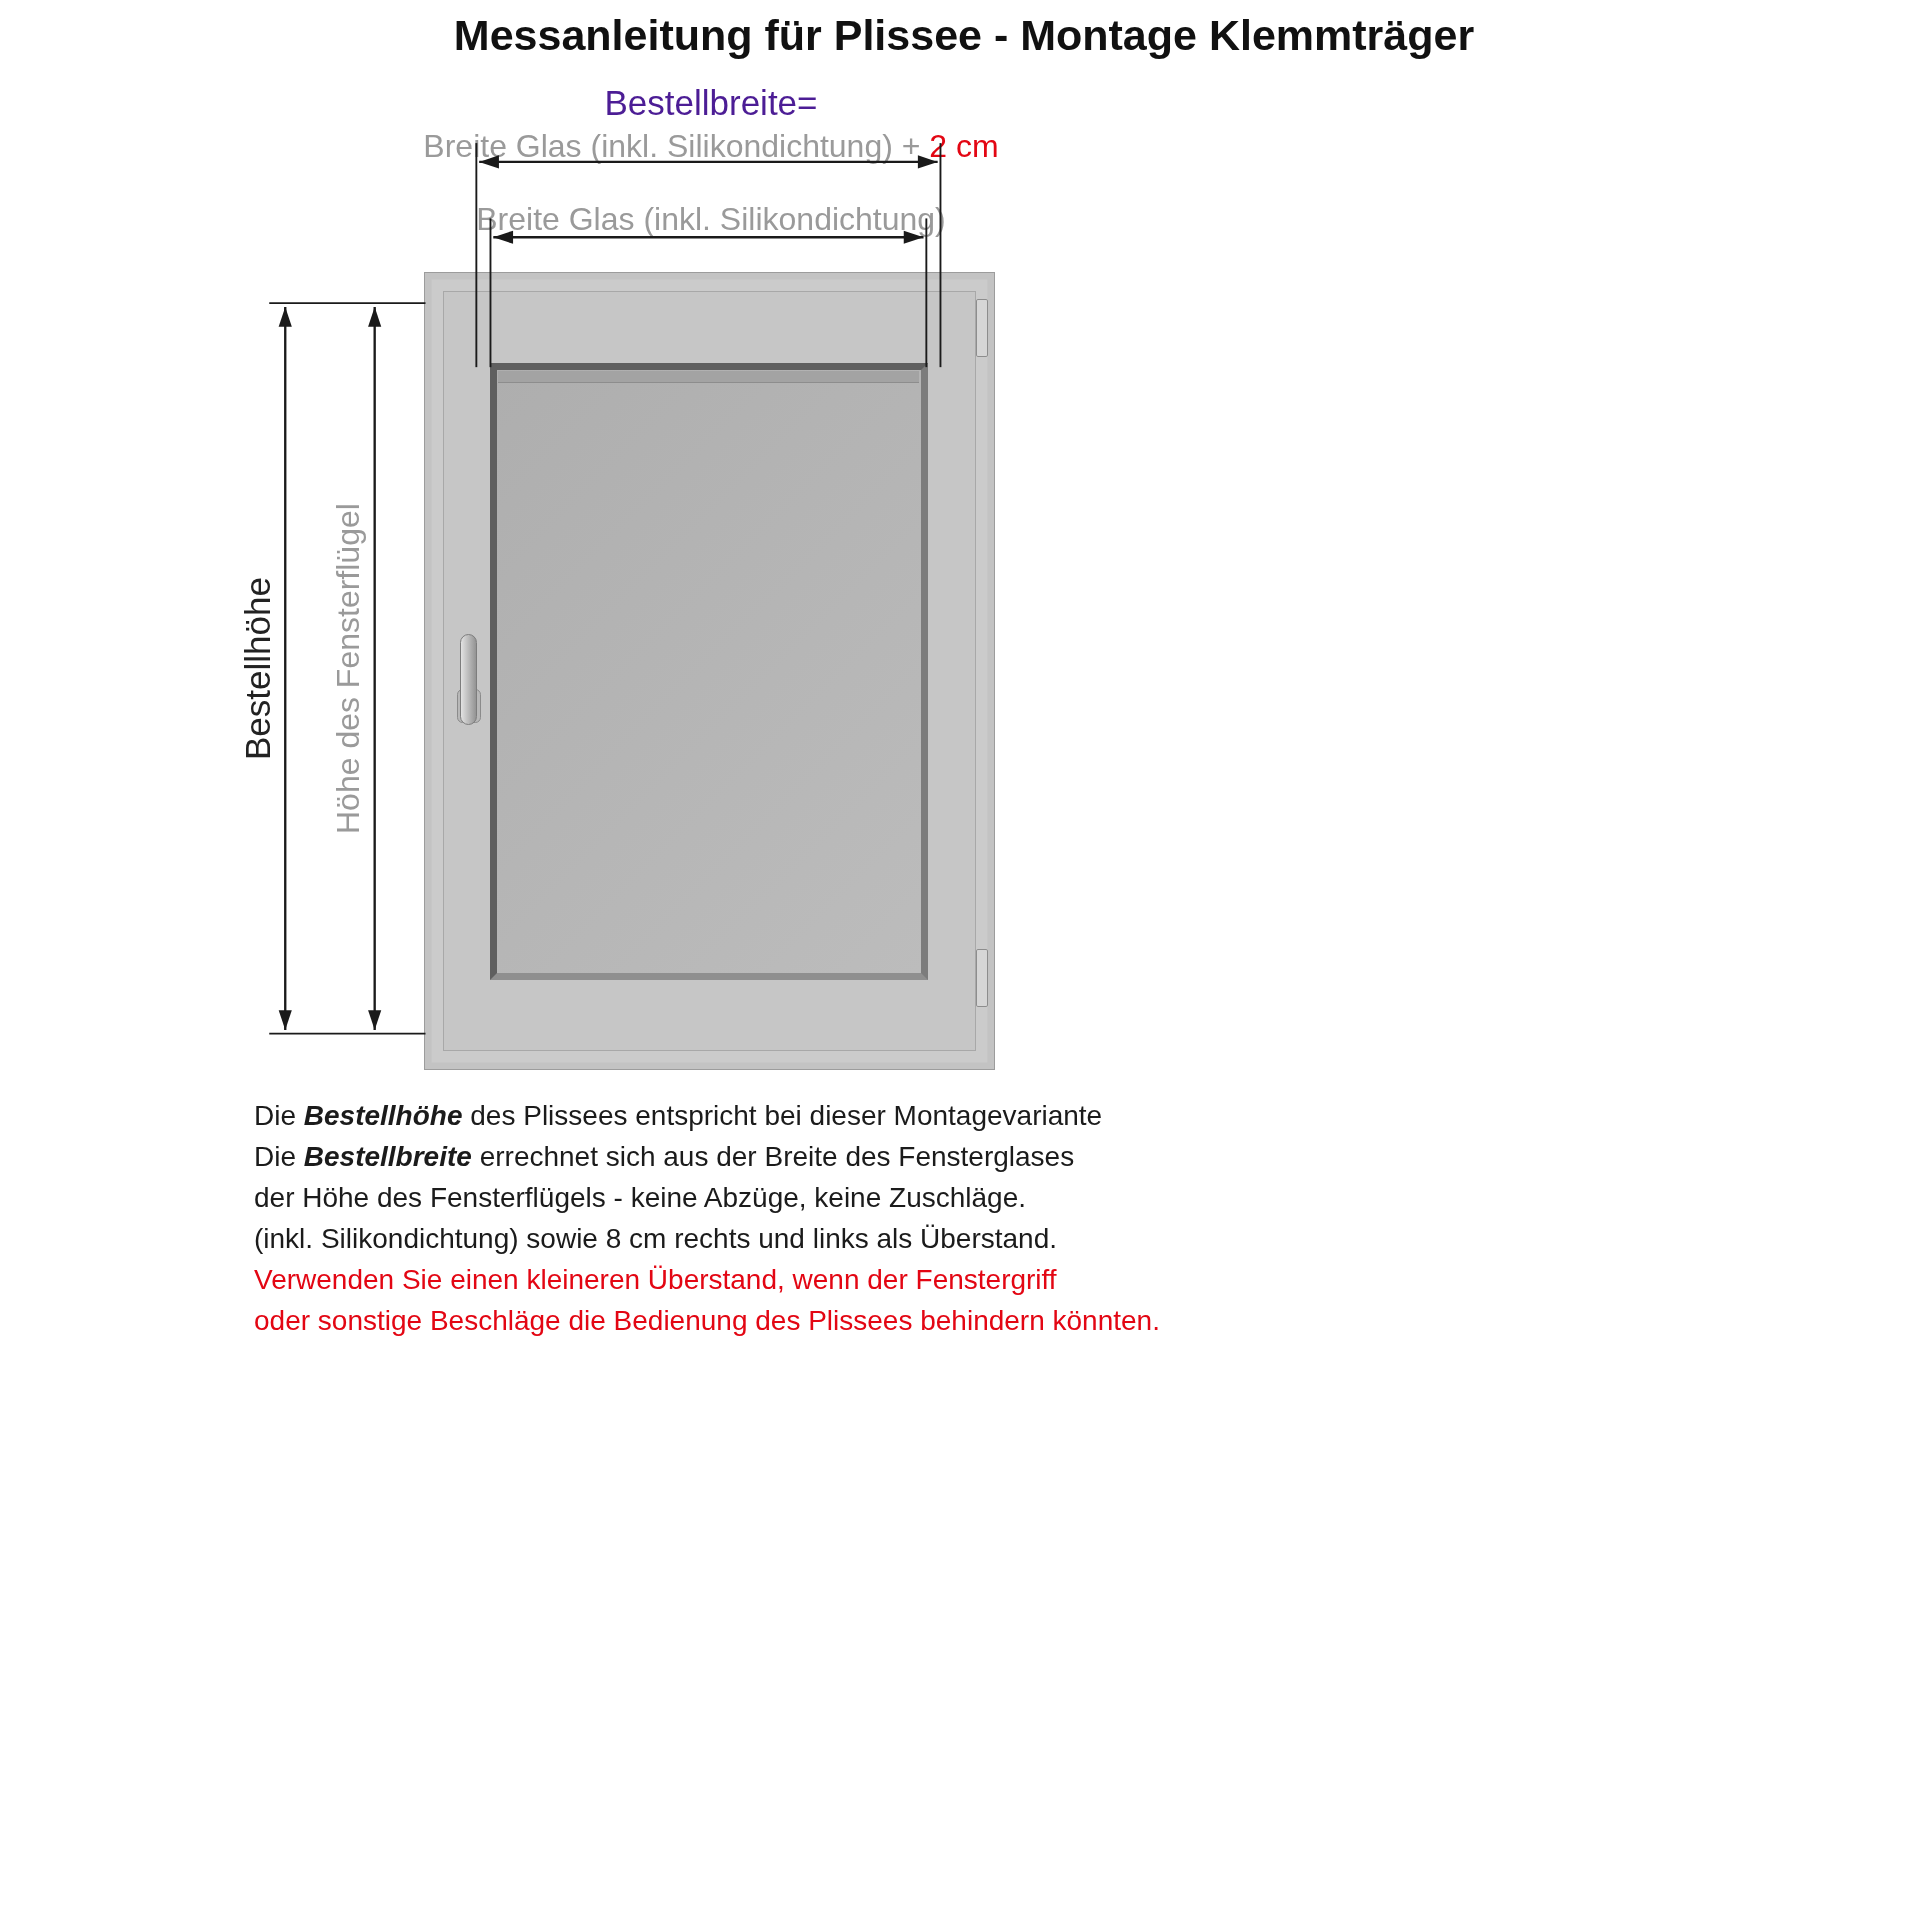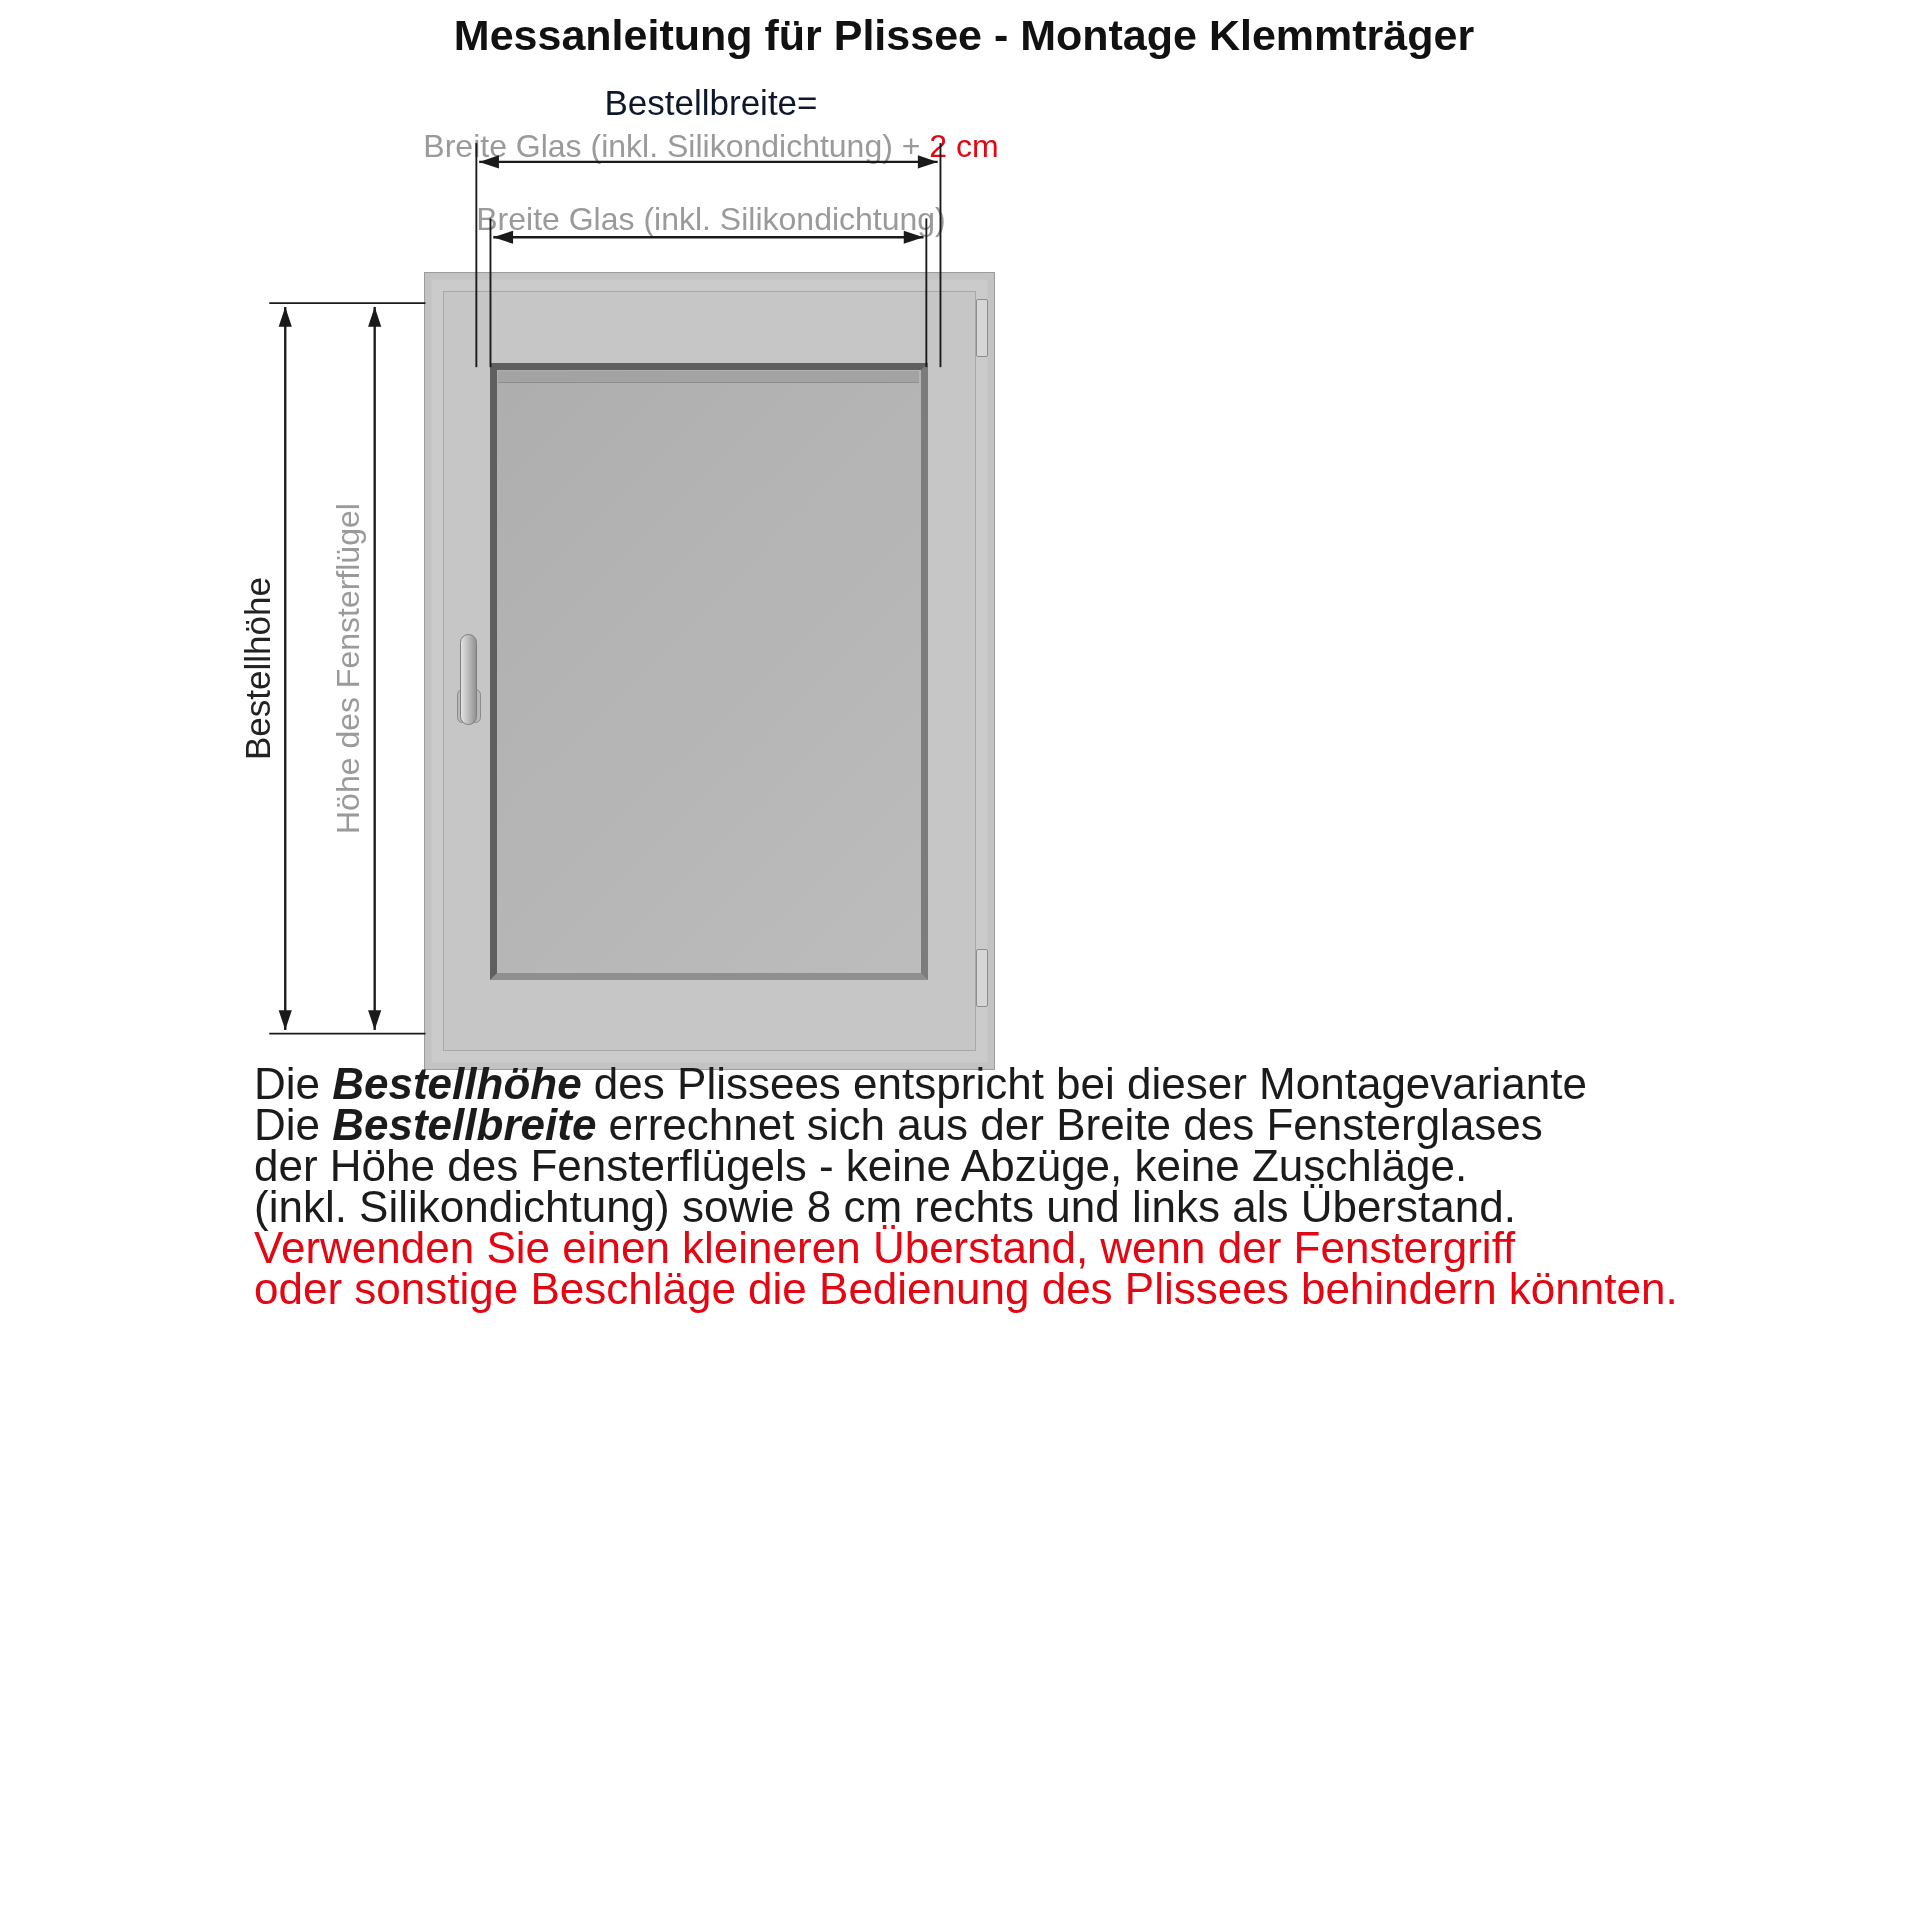--- a/index.html
+++ b/index.html
@@ -19,21 +19,21 @@
   
   .title {
     left: 50%; top: 11.3px;
     transform: translateX(-50%);
     font-size: 43px; font-weight: 600; color: #111;
     white-space: nowrap;
   }
   .dim-label { white-space: nowrap; }
   .lbl-bestellbreite {
     left: 711px; top: 83px; transform: translateX(-50%);
-    font-size: 35px; color: #0f172a;
+    font-size: 35px; color: #4c1d95;
   }
   .lbl-breite-plus {
     left: 711px; top: 128px; transform: translateX(-50%);
     font-size: 32px; color: var(--muted-gray, #9a9a9a);
   }
   .lbl-breite-plus .hl { color: var(--accent-red, #e30613); }
   .lbl-breite {
     left: 711px; top: 201px; transform: translateX(-50%);
     font-size: 32px; color: var(--muted-gray, #9a9a9a);
   }
@@ -88,22 +88,22 @@
   .hinge-bottom { top: 949px; }
 
   
   .dims { left: 0; top: 0; width: 1928px; height: 1928px; pointer-events: none; }
   .dims line { stroke: #1a1a1a; }
   .dims .dimline { stroke-width: 2.5; }
   .dims .extline { stroke-width: 2; }
 
   
   .text-block {
-    left: 254px; top: 1063px; width: 1469px;
-    font-size: 44px; line-height: 41px; color: #1b1b1b;
+    left: 254px; top: 1095px; width: 1469px;
+    font-size: 28px; line-height: 41px; color: #1b1b1b;
   }
   .text-block .line { white-space: pre-wrap; }
   .emph { font-weight: 700; font-style: italic; }
   .warning { color: var(--accent-red, #e30613); }
   .example-block { margin-top: 21.7px; }
   .example-indent { padding-left: 119px; }
 </style>
 </head>
 <body>
 

